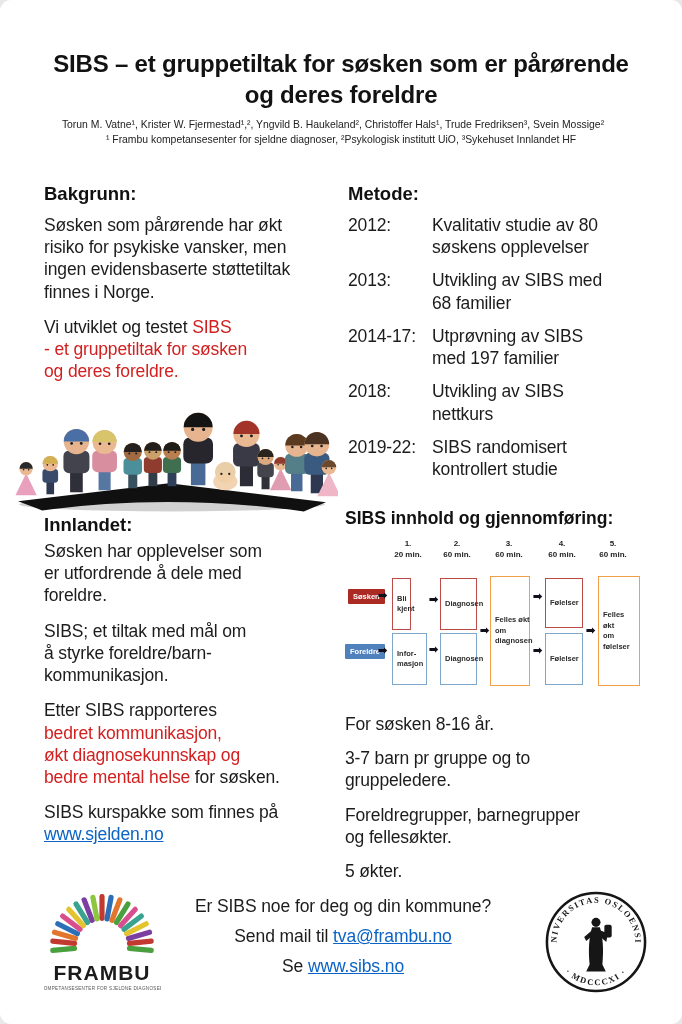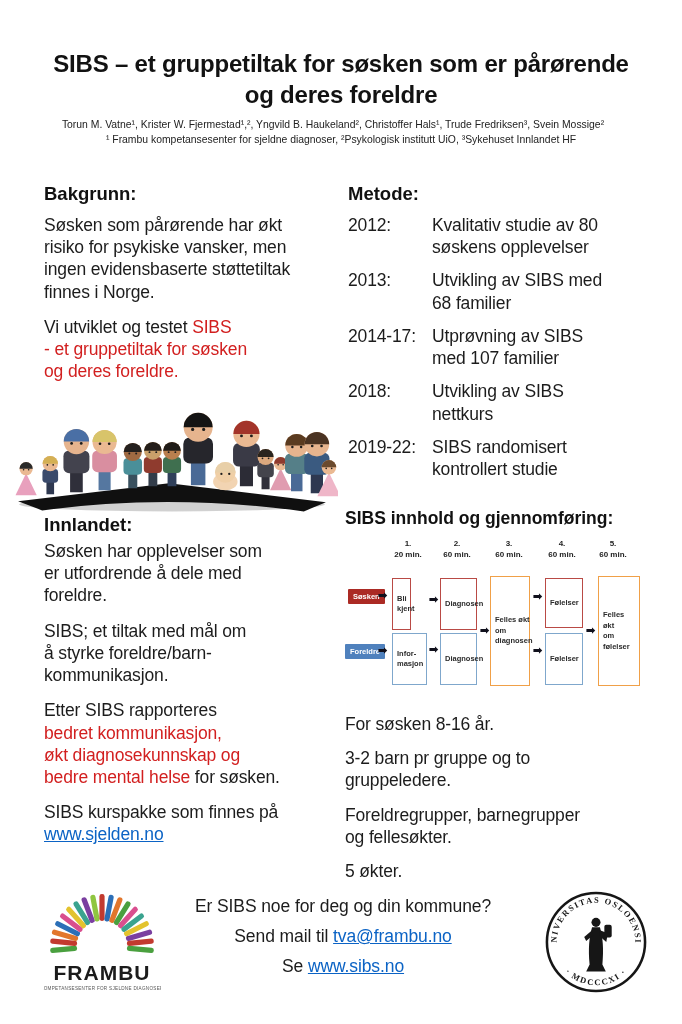--- a/index.html
+++ b/index.html
@@ -1,19 +1,20 @@
 <!DOCTYPE html>
 <html lang="no"><head>
 <meta charset="utf-8">
 <style>
   html,body{margin:0;padding:0;background:#e8e8e8;}
   .poster{
     position:relative;width:682px;height:1024px;background:#ffffff;
     font-family:"Liberation Sans",sans-serif;color:#1c1c1c;overflow:hidden;
     margin:0 auto;
+    border-radius:11px;
   }
   .pre{white-space:pre-line;}
   
   .title{position:absolute;top:48px;left:0;right:0;margin:0;text-align:center;
     font-size:24px;font-weight:600;line-height:1.3;color:#121212;letter-spacing:-0.2px;}
   .authors{position:absolute;top:119px;left:0;right:16px;margin:0;text-align:center;font-size:10.4px;color:#222;}
   .affiliations{position:absolute;top:134px;left:0;right:0;margin:0;text-align:center;font-size:10.4px;color:#222;}
   
   .sec-heading{margin:0 0 9px 0;font-size:18.5px;font-weight:bold;color:#111;}
   .body{margin:0 0 13px 0;font-size:17.5px;line-height:1.27;letter-spacing:-0.15px;}
@@ -79,21 +80,21 @@
 søskens opplevelser</div>
     </div>
     <div class="mrow">
       <div class="myear">2013:</div>
       <div class="mdesc pre">Utvikling av SIBS med
 68 familier</div>
     </div>
     <div class="mrow">
       <div class="myear">2014-17:</div>
       <div class="mdesc pre">Utprøvning av SIBS
-med 107 familier</div>
+med 197 familier</div>
     </div>
     <div class="mrow">
       <div class="myear">2018:</div>
       <div class="mdesc pre">Utvikling av SIBS
 nettkurs</div>
     </div>
     <div class="mrow">
       <div class="myear">2019-22:</div>
       <div class="mdesc pre">SIBS randomisert
 kontrollert studie</div>
@@ -287,21 +288,21 @@
 om
 diagnosen</div>
       <div class="dbox red" style="left:200px;top:45px;width:38px;height:50px">Følelser</div>
       <div class="dbox blue" style="left:200px;top:100px;width:38px;height:52px">Følelser</div>
       <div class="dbox orange" style="left:253px;top:43px;width:42px;height:110px">Felles økt
 om følelser</div>
     </div>
 
     <div class="facts">
       <p class="body pre">For søsken 8-16 år.</p>
-      <p class="body pre">3-2 barn pr gruppe og to
+      <p class="body pre">3-7 barn pr gruppe og to
 gruppeledere.</p>
       <p class="body pre">Foreldregrupper, barnegrupper
 og fellesøkter.</p>
       <p class="body pre">5 økter.</p>
     </div>
   </section>
 
   <div class="frambu">
     <svg width="118" height="112" viewBox="0 0 118 112">
       <g id="frambu-fan" transform="translate(59,58)">

